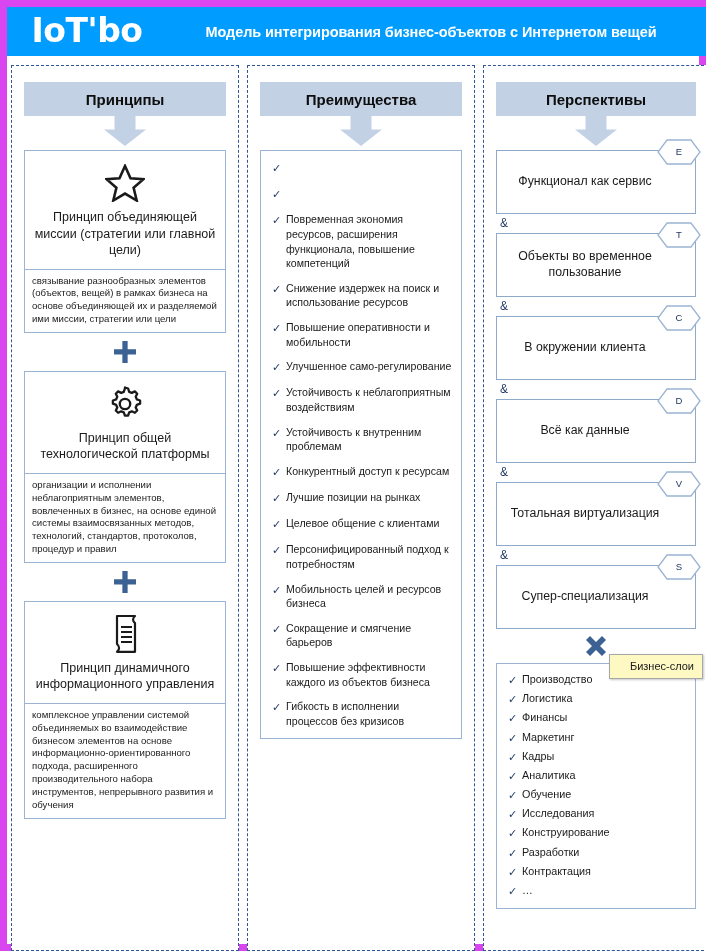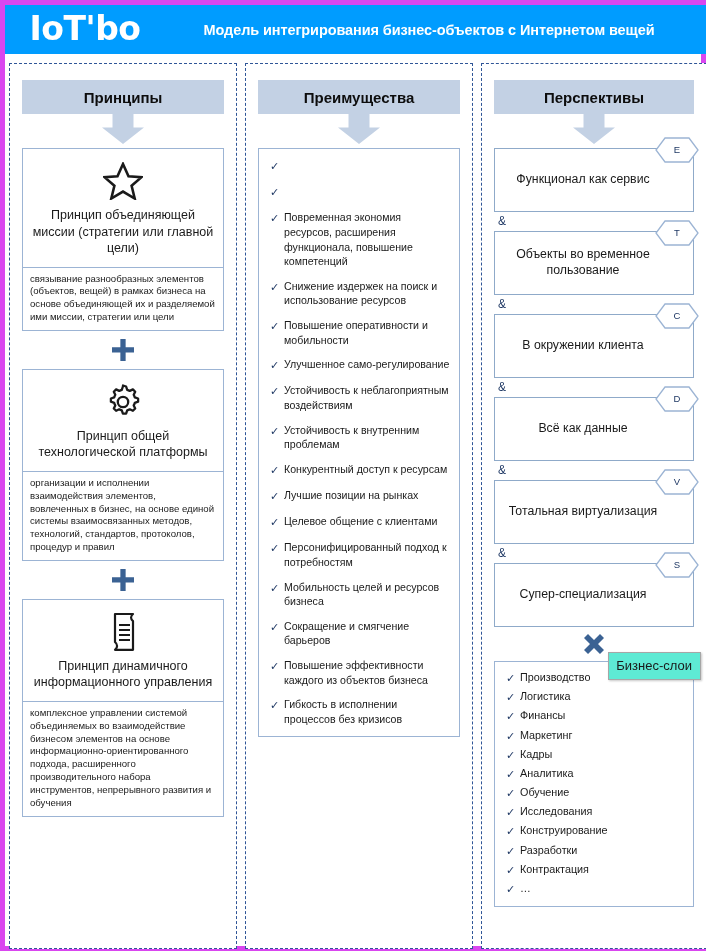--- a/index.html
+++ b/index.html
@@ -10,21 +10,21 @@
     background: #ffffff;
     font-family: "Liberation Sans", sans-serif;
     overflow: hidden;
   }
 
   #page {
     position: relative;
     width: 706px;
     height: 951px;
     background: #ffffff;
-    border: 5px solid #d946ef;
+    border: 7px solid #d946ef;
   }
 
   
   #header {
     position: absolute;
     left: 0; top: 0;
     width: 706px; height: 49px;
     background: #009CFF;
     display: flex;
     align-items: center;
@@ -216,26 +216,26 @@
   .layer-item:last-child { margin-bottom: 0; }
   .layer-text {
     font-size: 10.8px;
     color: #1a1a1a;
     line-height: 1.32;
   }
   #biz-label {
     position: absolute;
     right: -8px;
     top: -10px;
-    background: #5eead4;
+    background: #fef9c3;
     border: 1px solid #a6a6a6;
     box-shadow: 1px 1px 2px rgba(0,0,0,0.22);
-    font-size: 13px;
+    font-size: 11px;
     color: #1a1a1a;
-    padding: 5px 8px 6px 7px;
+    padding: 5px 8px 6px 20px;
     z-index: 9;
     white-space: nowrap;
   }
   .x-connector {
     height: 34px;
     display: flex;
     align-items: center;
     justify-content: center;
   }
 </style>
@@ -275,21 +275,21 @@
       <div class="pcard">
         <div class="pcard-top">
           <div class="pcard-icon">
             <svg width="40" height="40" viewBox="0 0 40 40">
               <path d="M20 3.5 l3.1 1.0 1.1 3.3 a12.7 12.7 0 0 1 2.6 1.1 l3.1 -1.5 2.3 2.3 -1.5 3.1 a12.7 12.7 0 0 1 1.1 2.6 l3.3 1.1 0 3.2 -3.3 1.1 a12.7 12.7 0 0 1 -1.1 2.6 l1.5 3.1 -2.3 2.3 -3.1 -1.5 a12.7 12.7 0 0 1 -2.6 1.1 l-1.1 3.3 -3.2 0 -1.1 -3.3 a12.7 12.7 0 0 1 -2.6 -1.1 l-3.1 1.5 -2.3 -2.3 1.5 -3.1 a12.7 12.7 0 0 1 -1.1 -2.6 l-3.3 -1.1 0 -3.2 3.3 -1.1 a12.7 12.7 0 0 1 1.1 -2.6 l-1.5 -3.1 2.3 -2.3 3.1 1.5 a12.7 12.7 0 0 1 2.6 -1.1 l1.1 -3.3 z" fill="#ffffff" stroke="#1a1a1a" stroke-width="2.3" stroke-linejoin="round"></path>
               <circle cx="20" cy="20" r="5.2" fill="#ffffff" stroke="#1a1a1a" stroke-width="2.3"></circle>
             </svg>
           </div>
           <div class="pcard-title">Принцип общей технологической платформы</div>
         </div>
-        <div class="pcard-desc">организации и исполнении взаимодействия элементов, вовлеченных в бизнес, на основе единой системы взаимосвязанных методов, технологий, стандартов, протоколов, процедур и правил</div>
+        <div class="pcard-desc">организации и исполнении неблагоприятным элементов, вовлеченных в бизнес, на основе единой системы взаимосвязанных методов, технологий, стандартов, протоколов, процедур и правил</div>
       </div>
 
       <div class="plus-connector">
           <div class="plus-shape"></div>
         </div>
 
       <div class="pcard">
         <div class="pcard-top">
           <div class="pcard-icon">
             <svg width="34" height="42" viewBox="0 0 34 42">

